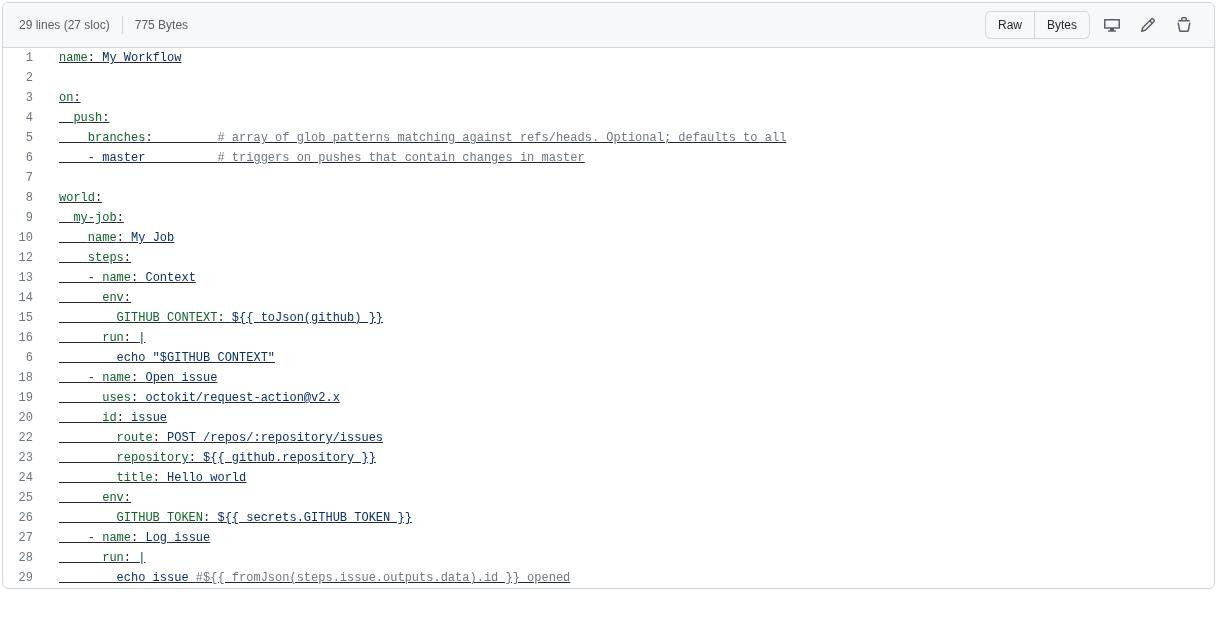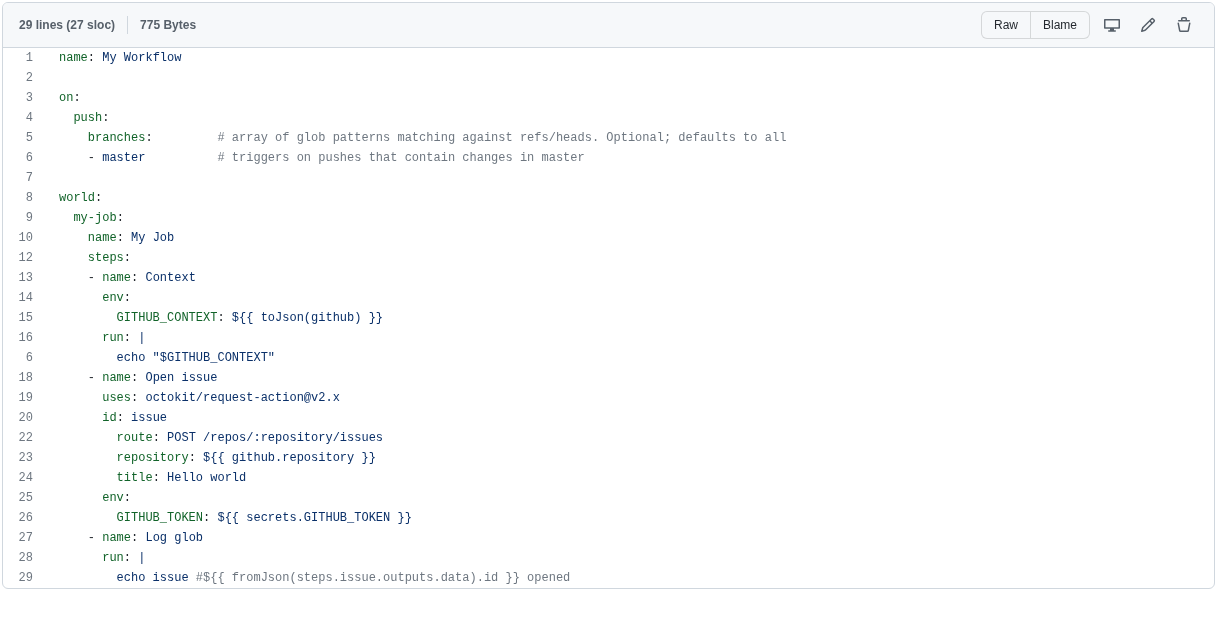--- a/index.html
+++ b/index.html
@@ -22,21 +22,20 @@
       padding: 8px 16px;
       background: #f6f8fa;
       border-bottom: 1px solid #d0d7de;
     }
     .header-left {
       display: flex;
       align-items: center;
       gap: 8px;
       font-size: 12px;
       color: #57606a;
-      font-weight: bold;
     }
     .divider {
       width: 1px;
       height: 18px;
       background: #d0d7de;
       margin: 0 4px;
     }
     .header-right {
       display: flex;
       align-items: center;
@@ -90,39 +89,40 @@
       color: #6e7781;
       user-select: none;
       vertical-align: top;
       font-size: 12px;
     }
     .line-code {
       padding-left: 16px;
       white-space: pre;
       color: #24292f;
       vertical-align: top;
+      text-decoration: underline;
     }
     .pl-ent { color: #116329; }
     .pl-s { color: #0a3069; }
     .pl-c { color: #6e7781; }
   </style>
 </head>
 <body>
 
 <div class="container">
   <div class="header">
     <div class="header-left">
       <span>29 lines (27 sloc)</span>
       <span class="divider"></span>
       <span>775 Bytes</span>
     </div>
     <div class="header-right">
       <div class="btn-group">
         <button class="btn">Raw</button>
-        <button class="btn">Blame</button>
+        <button class="btn">Bytes</button>
       </div>
       <span class="icon-btn">
         <svg width="16" height="16" viewBox="0 0 16 16">
             <path d="M0 2.75A.75.75 0 01.75 2h14.5a.75.75 0 01.75.75V11a.75.75 0 01-.75.75H10v1.5h1.25a.75.75 0 010 1.5h-6.5a.75.75 0 010-1.5H6v-1.5H.75A.75.75 0 010 11V2.75zM1.5 3.5v6.75h13V3.5h-13z"></path>
           </svg>
       </span>
       <span class="icon-btn">
         <svg width="16" height="16" viewBox="0 0 16 16">
             <path d="M11.013 1.427a1.75 1.75 0 012.474 0l1.086 1.086a1.75 1.75 0 010 2.474l-8.61 8.61c-.21.21-.47.364-.756.445l-3.251.93a.75.75 0 01-.927-.928l.929-3.25a1.75 1.75 0 01.445-.758l8.61-8.61zm1.414 1.06a.25.25 0 00-.354 0L10.811 3.75l1.439 1.44 1.263-1.263a.25.25 0 000-.354l-1.086-1.086zM11.189 6.25L9.75 4.81l-6.286 6.287a.25.25 0 00-.064.108l-.558 1.953 1.953-.558a.249.249 0 00.108-.064l6.286-6.286z"></path>
           </svg>
@@ -227,21 +227,21 @@
         <tr>
           <td class="line-num">25</td>
           <td class="line-code">      <span class="pl-ent">env</span>:</td>
         </tr>
         <tr>
           <td class="line-num">26</td>
           <td class="line-code">        <span class="pl-ent">GITHUB_TOKEN</span>: <span class="pl-s">${{ secrets.GITHUB_TOKEN }}</span></td>
         </tr>
         <tr>
           <td class="line-num">27</td>
-          <td class="line-code">    - <span class="pl-ent">name</span>: <span class="pl-s">Log glob</span></td>
+          <td class="line-code">    - <span class="pl-ent">name</span>: <span class="pl-s">Log issue</span></td>
         </tr>
         <tr>
           <td class="line-num">28</td>
           <td class="line-code">      <span class="pl-ent">run</span>: <span class="pl-s">|</span></td>
         </tr>
         <tr>
           <td class="line-num">29</td>
           <td class="line-code"><span class="pl-s">        echo issue </span><span class="pl-c">#${{ fromJson(steps.issue.outputs.data).id }} opened</span></td>
         </tr>
       </tbody>

